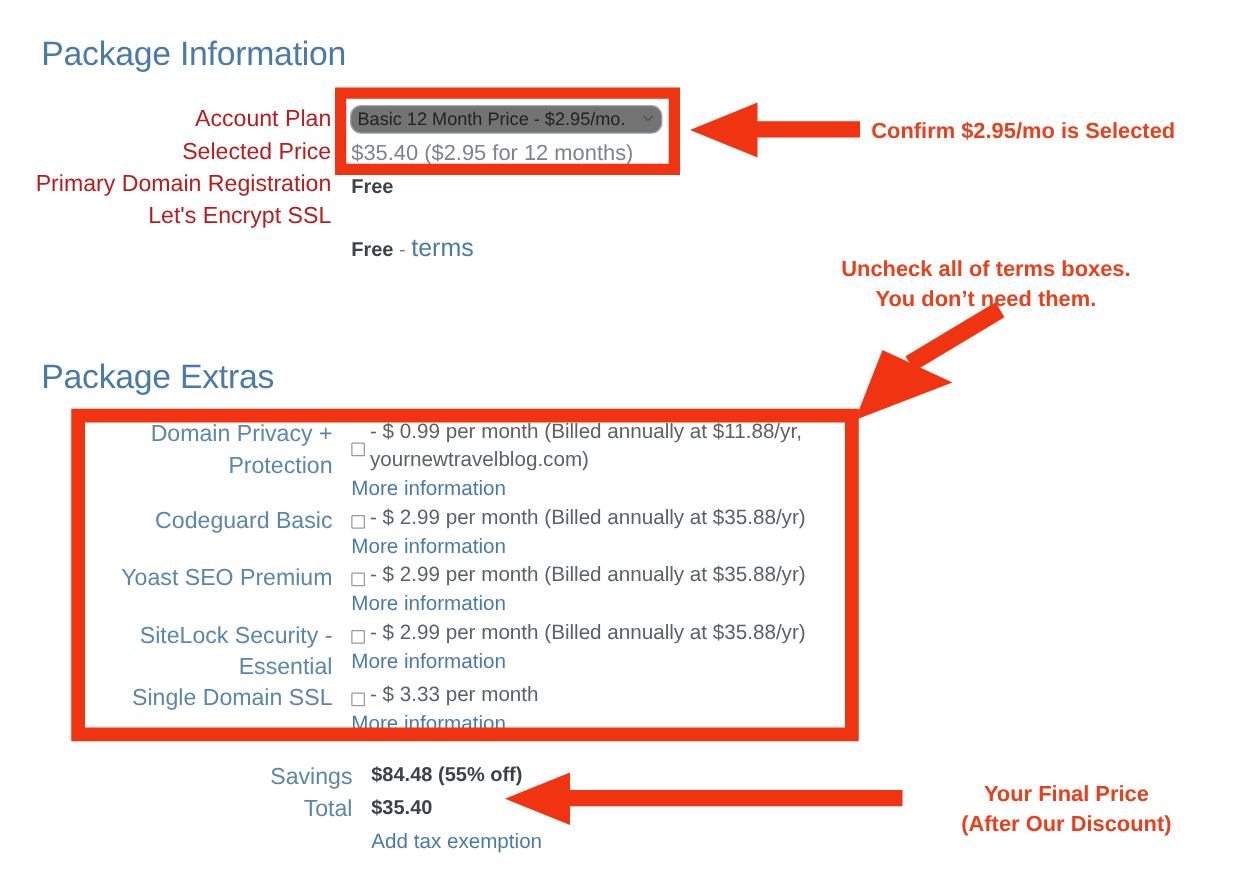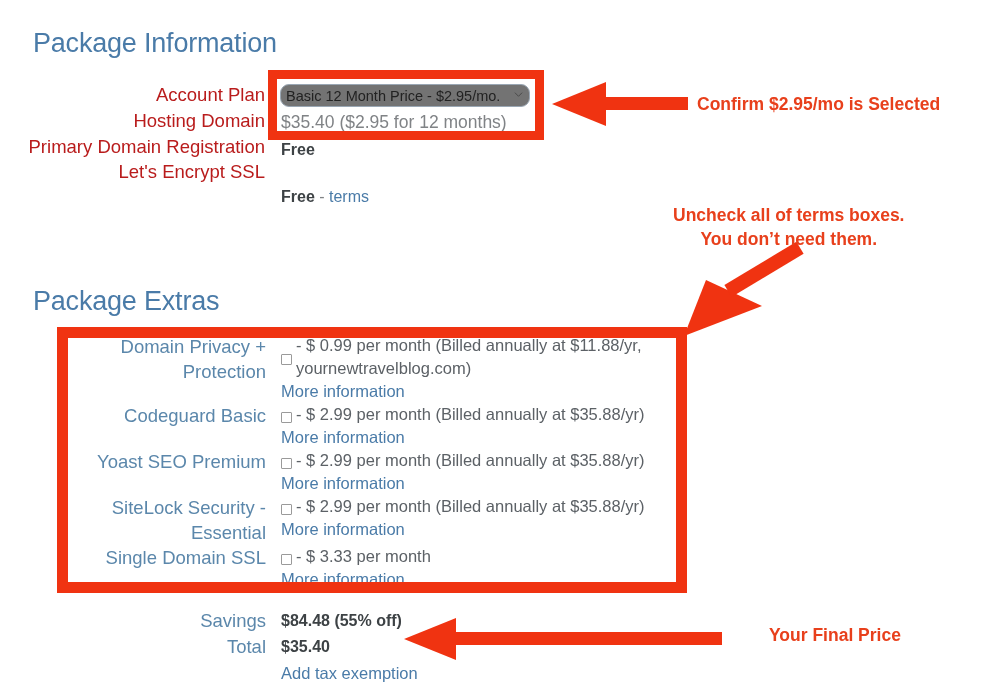--- a/index.html
+++ b/index.html
@@ -17,21 +17,21 @@
   .section-heading{
     position:absolute;
     color:#4a7ba8;
     font-size:27px;
     font-weight:400;
     letter-spacing:-0.2px;
     white-space:nowrap;
   }
   #pkg-info-heading{left:33px;top:28px;}
   #pkg-extras-heading{left:33px;top:286px;}
-  .link{color:#4a7ba8;text-decoration:none;font-size:16px;}
+  .link{color:#4a7ba8;text-decoration:none;font-size:20px;}
 
   
   #info-labels{position:absolute;left:20px;top:82px;width:245px;text-align:right;}
   #info-labels div{line-height:26px;color:#b91c1c;font-size:18.5px;}
 
   #select-wrap{position:absolute;left:280px;top:84px;}
   select.plan{
     font-family:"Liberation Sans", sans-serif;
     font-size:14.5px;
     color:#222;
@@ -73,21 +73,21 @@
     margin:5px 4px 0 0;
     border-radius:1px;
     flex:none;
     cursor:pointer;
   }
   .chk-text{color:#5c6166;font-size:16.5px;line-height:23px;max-width:400px;}
   .more-info{display:block;color:#4a7ba8;font-size:16.5px;line-height:23px;text-decoration:none;}
 
   
   #totals{position:absolute;left:0px;top:608px;}
-  #totals .t-row{display:flex;align-items:flex-start;}
+  #totals .t-row{display:flex;align-items:flex-start;padding-left:16px;}
   #totals .t-lbl{width:266px;text-align:right;color:#5b87ab;font-size:18.5px;line-height:26px;}
   #totals .t-val{margin-left:15px;color:#3d4245;font-size:16px;font-weight:700;line-height:26px;}
 
   
   .anno-box{
     position:absolute;
     border:9px solid #f03311;
     box-sizing:border-box;
     pointer-events:none;
   }
@@ -112,21 +112,21 @@
 </style>
 </head>
 <body>
 
 <div class="page">
 
   <div class="section-heading" id="pkg-info-heading">Package Information</div>
 
   <div id="info-labels">
     <div>Account Plan</div>
-    <div>Hosting Domain</div>
+    <div>Selected Price</div>
     <div style="line-height:25px;">Primary Domain
 Registration</div>
     <div>Let's Encrypt SSL</div>
   </div>
 
   <div id="select-wrap">
     <select class="plan" id="plan-select"><option>Basic 12 Month Price - $2.95/mo.</option></select>
     <svg id="select-chevron" viewBox="0 0 10 10">
       <path d="M1 3 L5 7 L9 3" fill="none" stroke="#4a4a4a" stroke-width="1.1"></path>
     </svg>
@@ -238,15 +238,16 @@
 
   <div class="anno-text" id="anno-plan">Confirm $2.95/mo is Selected</div>
 
   <div class="anno-text" id="anno-uncheck">
     <div>Uncheck all of terms boxes.</div>
     <div>You don’t need them.</div>
   </div>
 
   <div class="anno-text" id="anno-final">
     <div>Your Final Price</div>
+    <div>(After Our Discount)</div>
   </div>
 
 </div>
 
 </body></html>

